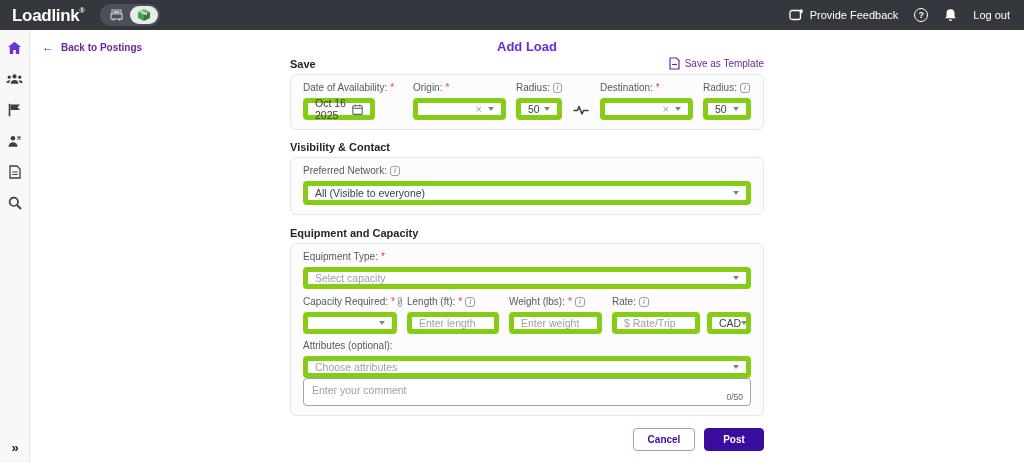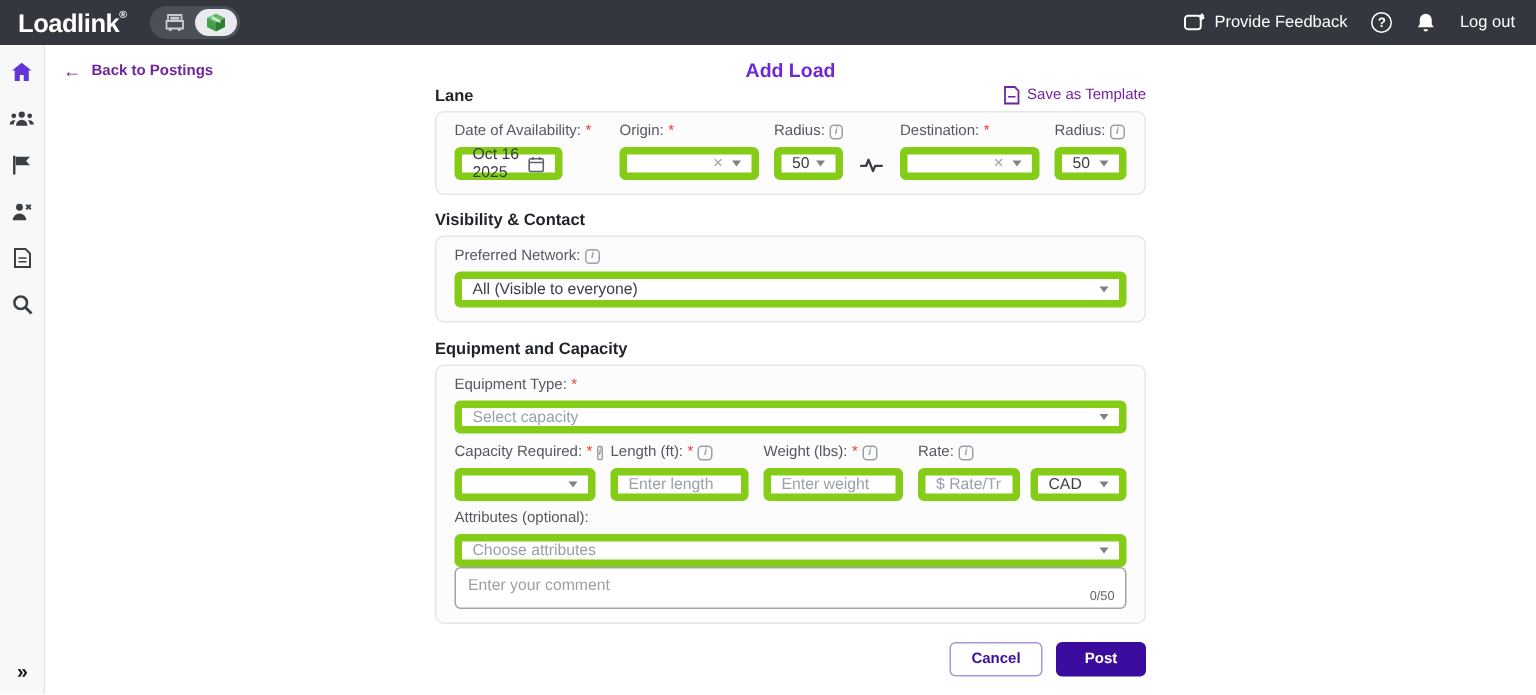--- a/index.html
+++ b/index.html
@@ -50,21 +50,21 @@
   .lane-row { display:flex; gap:10px; align-items:flex-start; }
   .f-date { width:72px; } .f-orig { flex:1;margin-left:28px; } .f-rad { width:46px; } .f-dest { flex:1; } .f-rad2 { width:48px; }
   .squiggle { width:18px; display:flex; align-items:center; justify-content:center; align-self:flex-end; margin-bottom:4px; }
 
   .full { width:100%; }
   .sel-tall { height:24px; }
 
   .eq-row { display:flex; gap:10px; margin-top:7px; }
   .f-cap { width:94px; } .f-len { width:92px; } .f-wgt { width:93px; }
   .f-rate { flex:1; } .rate-wrap { display:flex; gap:7px; }
-  .rate-in { flex:1; } .cur-sel { width:64px; }
+  .rate-in { flex:1; } .cur-sel { width:44px; }
 
   .mt7 { margin-top:7px; } .mt6 { margin-top:6px; }
   .comment-box { position:relative; height:28px; border:1px solid #a3a3a3; border-radius:4px; background:#fff; padding:5px 8px; font-size:10.5px; }
   .counter { position:absolute; right:7px; bottom:3px; font-size:8.5px; color:#5f6368; }
 
   .sec-gap1 { margin-top:11px; } .sec-gap2 { margin-top:12px; }
 
   .actions { display:flex; justify-content:flex-end; gap:9px; margin-top:12px; }
   .btn { height:23px; border-radius:4px; font-size:10px; font-weight:bold; display:flex; align-items:center; justify-content:center; cursor:pointer; font-family:"Liberation Sans",sans-serif; }
   .btn-cancel { width:62px; background:#fff; border:1px solid #a995d8; color:#3c0d9e; }
@@ -184,21 +184,21 @@
   <main class="main">
     <div class="back-link">
       <span class="arrow">←</span>
       <span>Back to Postings</span>
     </div>
     <h1 class="page-title">Add Load</h1>
 
     <div class="form-col">
 
       <div class="sec-head">
-        <div class="sec-title">Lane</div>
+        <div class="sec-title">Save</div>
         <div class="save-tpl">
           <span>
             <svg width="11" height="13" viewBox="0 0 11 13">
                 <path d="M1 1 h6.5 l2.5 2.5 v8.5 h-9 z" fill="none" stroke="#70259e" stroke-width="1.2"></path>
                 <path d="M3 7.5 h5" stroke="#70259e" stroke-width="1.1"></path>
               </svg>
           </span>
           <span>Save as Template</span>
         </div>
       </div>

